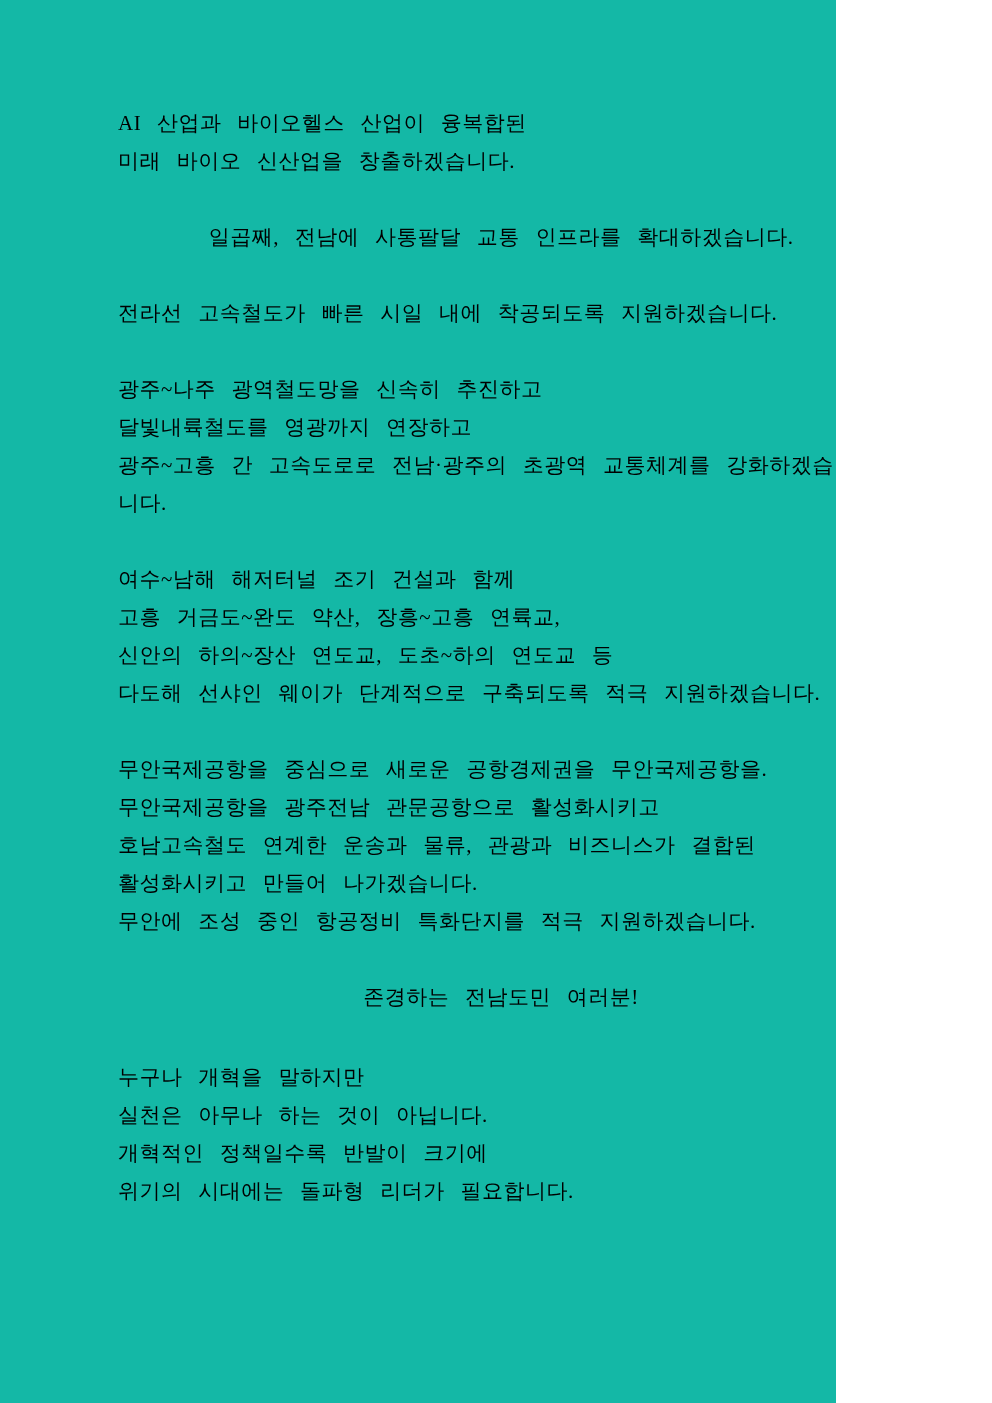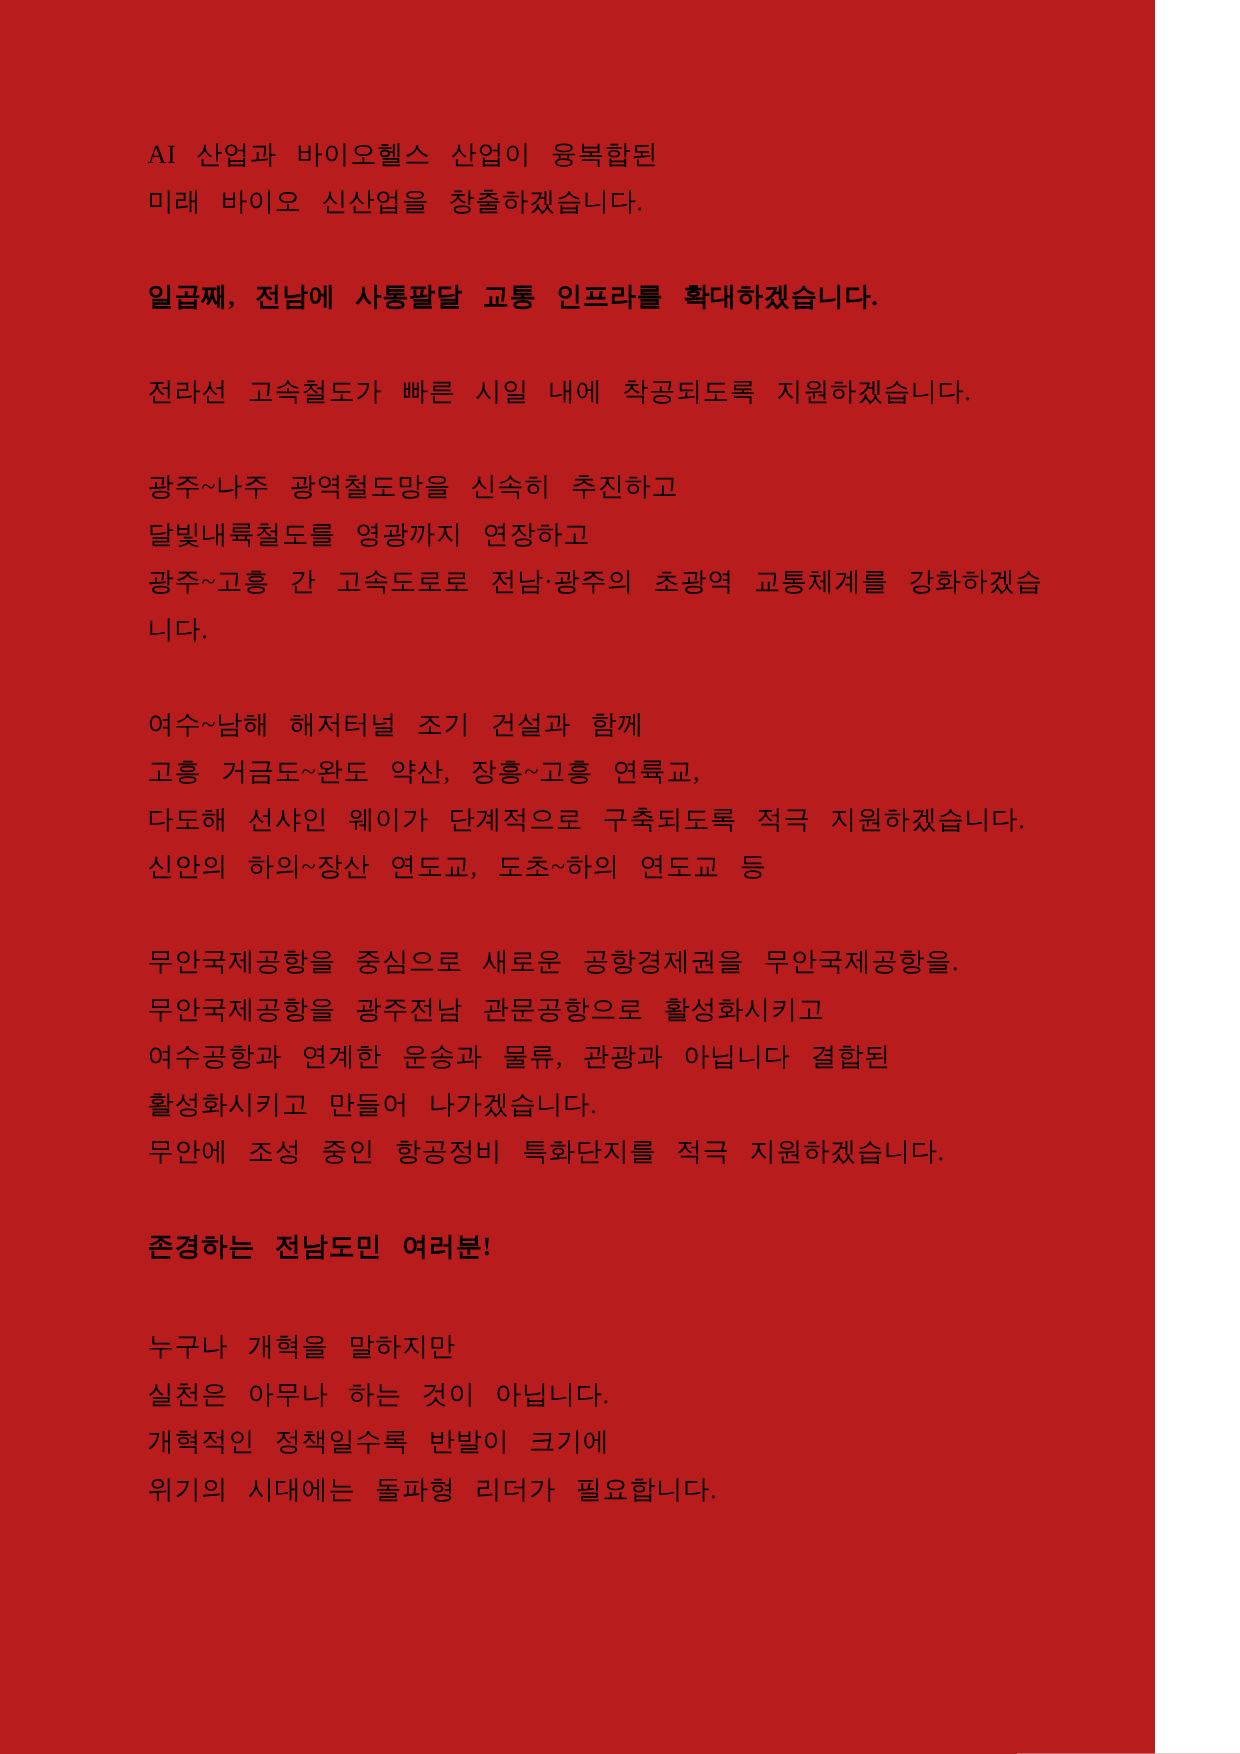--- a/index.html
+++ b/index.html
@@ -7,23 +7,23 @@
     padding: 0;
   }
   body {
     width: 992px;
     height: 1403px;
     background: #ffffff;
     overflow: hidden;
   }
   .page {
     position: relative;
-    width: 924px;
+    width: 836px;
     height: 1403px;
-    background: #b91c1c;
+    background: #14b8a6;
     box-sizing: border-box;
   }
   .doc-body {
     position: absolute;
     top: 104px;
     left: 118px;
     width: 766px;
     font-family: "Liberation Serif", "DejaVu Serif", serif;
     font-size: 21px;
     line-height: 38px;
@@ -32,21 +32,22 @@
     letter-spacing: 0.5px;
   }
   .para {
     margin: 0 0 38px 0;
   }
   .para:last-child {
     margin-bottom: 0;
     margin-top: 42px;
   }
   .para.heading .line {
-    font-weight: bold;
+    font-weight: normal;
+    text-align: center;
   }
   .line {
     white-space: nowrap;
   }
 </style>
 </head>
 <body>
 
 <div class="page">
   <main class="doc-body">
@@ -62,27 +63,27 @@
       </div>
       <div class="para body">
         <div class="line">광주~나주 광역철도망을 신속히 추진하고</div>
         <div class="line">달빛내륙철도를 영광까지 연장하고</div>
         <div class="line">광주~고흥 간 고속도로로 전남·광주의 초광역 교통체계를 강화하겠습</div>
         <div class="line">니다.</div>
       </div>
       <div class="para body">
         <div class="line">여수~남해 해저터널 조기 건설과 함께</div>
         <div class="line">고흥 거금도~완도 약산, 장흥~고흥 연륙교,</div>
+        <div class="line">신안의 하의~장산 연도교, 도초~하의 연도교 등</div>
         <div class="line">다도해 선샤인 웨이가 단계적으로 구축되도록 적극 지원하겠습니다.</div>
-        <div class="line">신안의 하의~장산 연도교, 도초~하의 연도교 등</div>
       </div>
       <div class="para body">
         <div class="line">무안국제공항을 중심으로 새로운 공항경제권을 무안국제공항을.</div>
         <div class="line">무안국제공항을 광주전남 관문공항으로 활성화시키고</div>
-        <div class="line">여수공항과 연계한 운송과 물류, 관광과 아닙니다 결합된</div>
+        <div class="line">호남고속철도 연계한 운송과 물류, 관광과 비즈니스가 결합된</div>
         <div class="line">활성화시키고 만들어 나가겠습니다.</div>
         <div class="line">무안에 조성 중인 항공정비 특화단지를 적극 지원하겠습니다.</div>
       </div>
       <div class="para heading">
         <div class="line">존경하는 전남도민 여러분!</div>
       </div>
       <div class="para body">
         <div class="line">누구나 개혁을 말하지만</div>
         <div class="line">실천은 아무나 하는 것이 아닙니다.</div>
         <div class="line">개혁적인 정책일수록 반발이 크기에</div>

